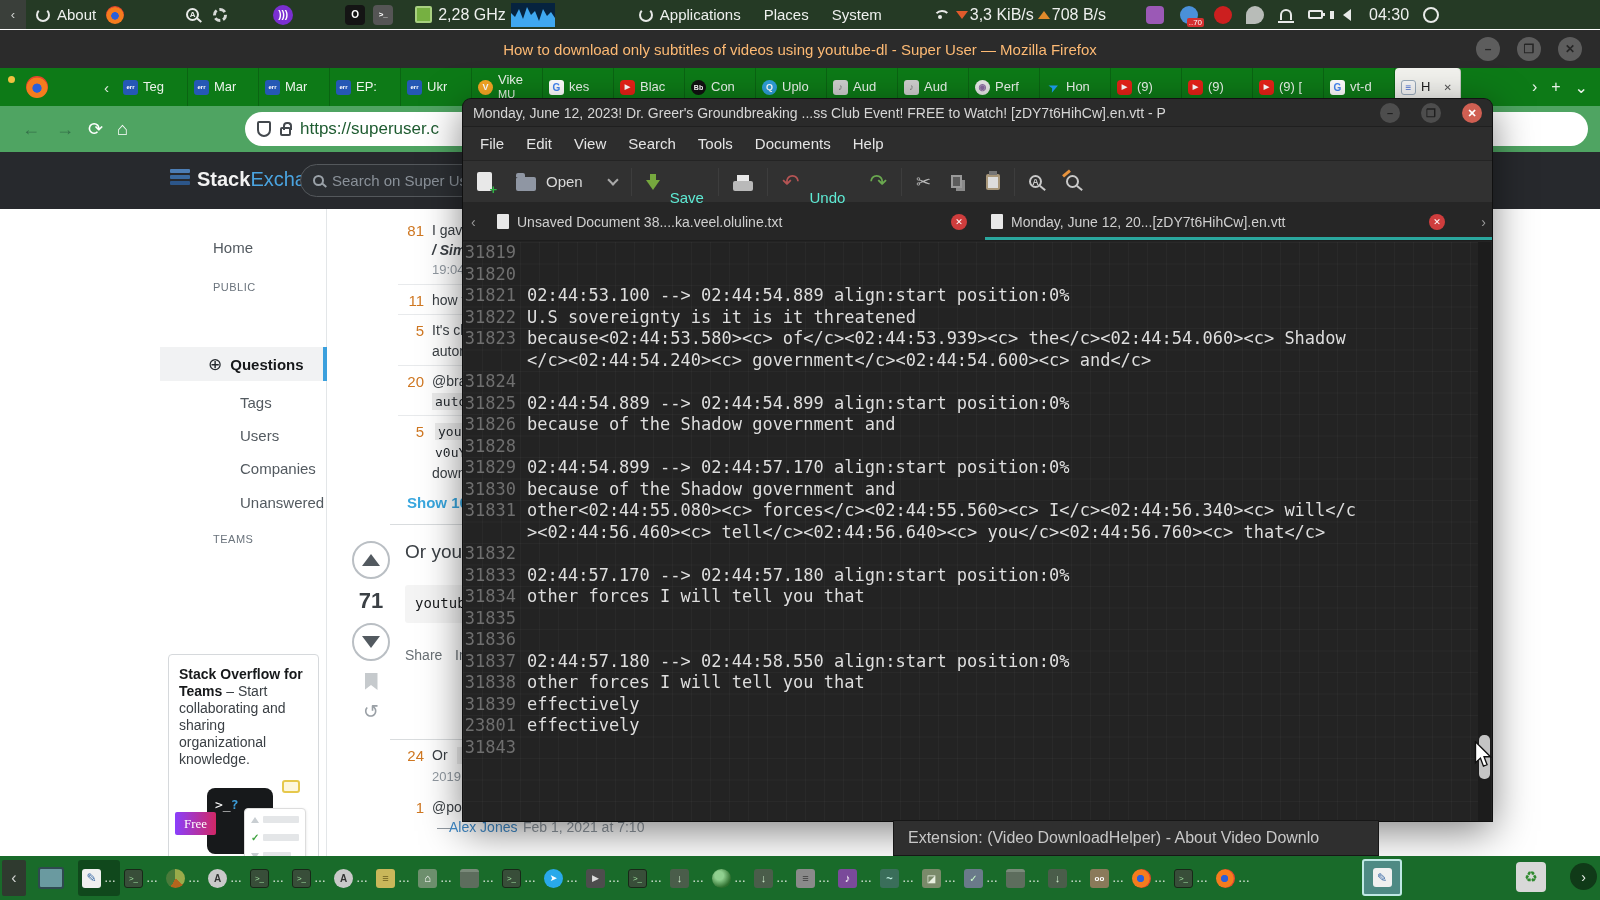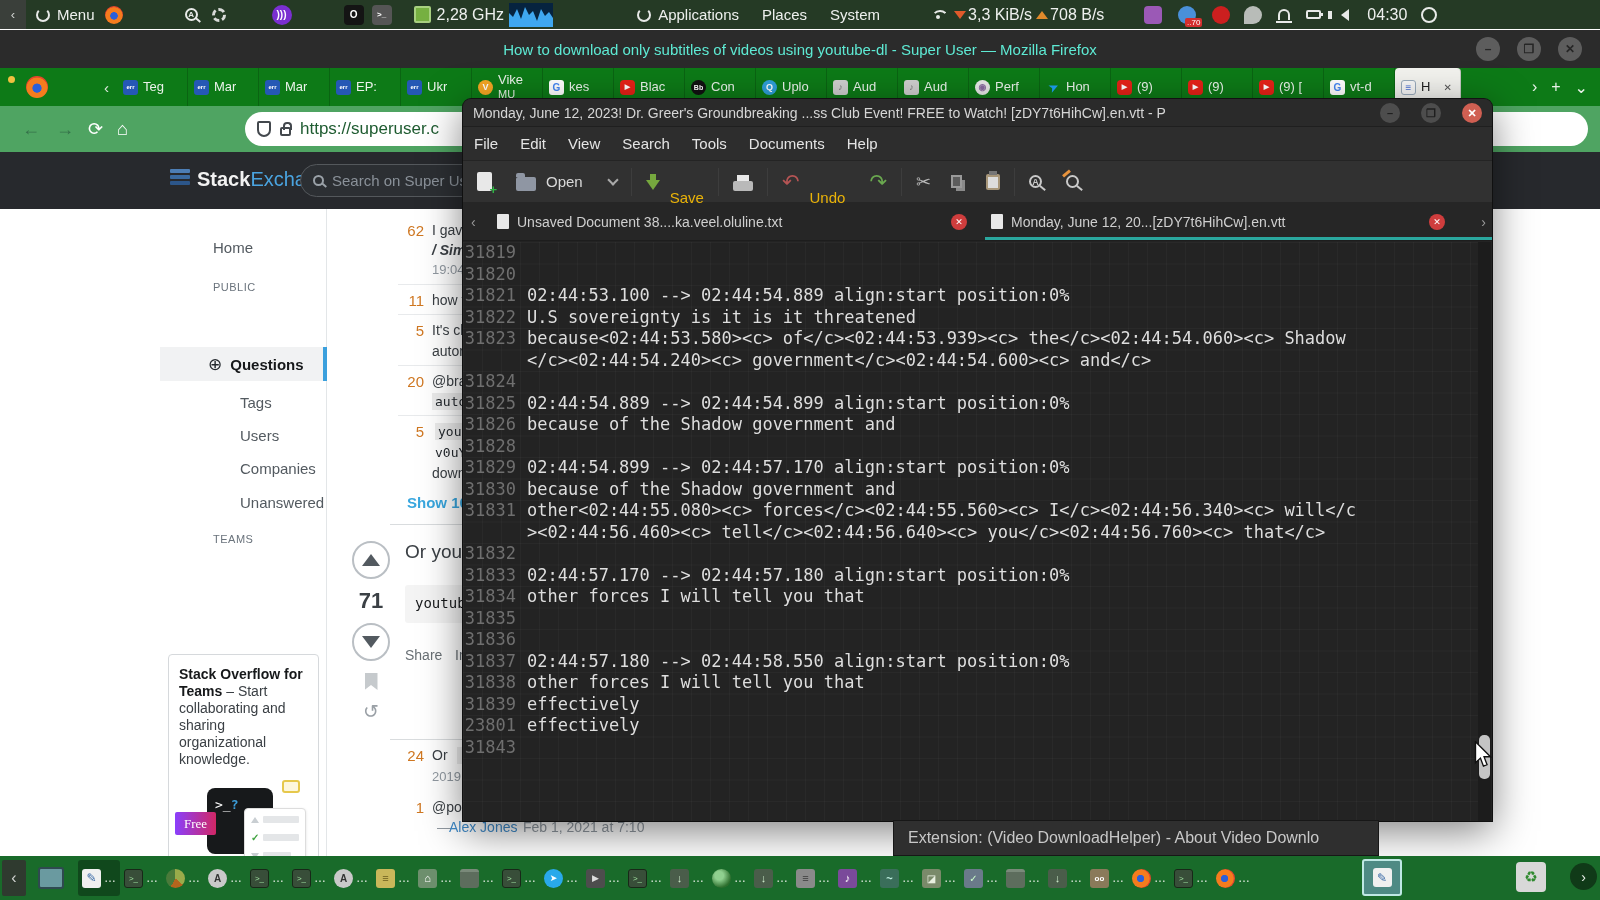--- a/index.html
+++ b/index.html
@@ -30,21 +30,21 @@
   .bell { width:12px; height:11px; border:2px solid #e8eae8; border-radius:7px 7px 0 0; border-bottom:none; position:relative; }
   .bell::after { content:""; position:absolute; left:-4px; bottom:-3px; width:16px; height:2px; background:#e8eae8; }
   .battery { width:15px; height:9px; border:2px solid #e8eae8; border-radius:2px; position:relative; }
   .battery::after { content:""; position:absolute; right:-4px; top:1px; width:2px; height:3px; background:#e8eae8; }
   .speaker { width:0; height:0; border-top:6px solid transparent; border-bottom:6px solid transparent; border-right:8px solid #e8eae8; position:relative; }
   .speaker::before { content:""; position:absolute; left:-13px; top:-4px; width:4px; height:8px; background:#e8eae8; }
 
   
   .ff-window { position:absolute; left:0; top:30px; width:1600px; height:826px; }
   .ff-titlebar { height:38px; background:#2b2b2b; display:flex; align-items:center; justify-content:center; position:relative; }
-  .ff-title { color:#5eead4; font-size:15px; }
+  .ff-title { color:#fdba74; font-size:15px; }
   .winbtns { position:absolute; right:18px; top:7px; display:flex; gap:17px; }
   .wbtn { width:24px; height:24px; border-radius:50%; background:#5d5d5d; color:#262626; font-size:12px; display:flex; align-items:center; justify-content:center; font-weight:bold; }
   .ff-tabbar { height:38px; background:#0d7a17; display:flex; align-items:center; position:relative; }
   .tab-dot { position:absolute; left:8px; top:8px; width:7px; height:7px; border-radius:50%; background:#f0c040; }
   .ff-tabs { display:flex; align-items:stretch; height:38px; flex:1; overflow:hidden; }
   .fftab { width:71px; display:flex; align-items:center; gap:5px; padding:0 6px; color:#eaf2ea; font-size:13px; border-right:1px solid rgba(0,0,0,.18); overflow:hidden; white-space:nowrap; }
   .fftab.active { background:#f2f2ee; color:#222; border-radius:4px 4px 0 0; width:66px; }
   .fftab.active::after { content:"✕"; font-size:10px; color:#555; margin-left:8px; }
   .fftab-labels { display:flex; flex-direction:column; line-height:14px; overflow:hidden; }
   .l2 { font-size:11px; }
@@ -128,26 +128,26 @@
   .bluelink { color:#3f8ccc; }
 
   
   .editor { position:absolute; left:463px; top:99px; width:1029px; height:722px; background:#232323; z-index:50;
     border-radius:8px 8px 0 0; box-shadow:0 10px 40px rgba(0,0,0,.5), 0 0 0 1px #161616; overflow:hidden; }
   .ed-titlebar { height:28px; background:#2a2a2a; display:flex; align-items:center; padding:0 10px; position:relative; border-bottom:1px solid #1f1f1f; }
   .ed-title { color:#d6d6d6; font-size:14px; white-space:nowrap; overflow:hidden; width:890px; }
   .ed-btns { position:absolute; right:10px; top:4px; display:flex; gap:21px; }
   .ebtn { width:20px; height:20px; border-radius:50%; background:#4d4d4d; color:#1e1e1e; font-size:11px; display:flex; align-items:center; justify-content:center; font-weight:bold; }
   .ebtn.close { background:#d05f52; color:#fff; }
-  .ed-menubar { height:34px; background:#2d2d2d; display:flex; align-items:center; border-bottom:1px solid #242424; }
+  .ed-menubar { height:34px; background:#2d2d2d; display:flex; align-items:center; padding-left:6px; border-bottom:1px solid #242424; }
   .ed-menu { color:#e4e4e4; font-size:15px; padding:0 11px; }
   .ed-toolbar { height:42px; background:#313131; display:flex; align-items:center; gap:10px; padding-left:14px; border-bottom:1px solid #262626; }
   .tsep { width:1px; height:28px; background:#252525; border-right:1px solid #3d3d3d; margin:0 4px; }
   .tlabel { color:#d9d9d9; font-size:15px; }
-  .tlabel.dim { color:#eab308;margin-top:32px; }
+  .tlabel.dim { color:#5eead4;margin-top:32px; }
   .ic-page { width:15px; height:19px; background:#e8e8e8; border-radius:2px; position:relative; }
   .ic-page::after { content:"+"; position:absolute; right:-5px; bottom:-6px; color:#2fb344; font-weight:bold; font-size:13px; }
   .ic-folder { width:20px; height:14px; background:#8f96a3; border-radius:2px; position:relative; margin-top:4px; }
   .ic-folder::before { content:""; position:absolute; left:0; top:-4px; width:9px; height:4px; background:#8f96a3; border-radius:2px 2px 0 0; }
   .ic-chev { width:8px; height:8px; border:solid #aaa; border-width:0 2px 2px 0; transform:rotate(45deg); margin-top:-4px; }
   .ic-save { width:0; height:0; border-left:7px solid transparent; border-right:7px solid transparent; border-top:10px solid #76a83e; position:relative; margin-top:6px; }
   .ic-save::before { content:""; position:absolute; left:-3px; top:-16px; width:6px; height:7px; background:#76a83e; }
   .ic-print { width:20px; height:10px; background:#b9b9b9; border-radius:2px; position:relative; margin-top:8px; }
   .ic-print::before { content:""; position:absolute; left:4px; top:-6px; width:12px; height:6px; background:#e8e8e8; }
   .uglyph { font-size:21px; line-height:1; }
@@ -216,21 +216,21 @@
   .tb-right-chev { position:absolute; left:1570px; top:7px; width:27px; height:27px; background:#103a18; border-radius:50%; color:#e8efe8; display:flex; align-items:center; justify-content:center; font-size:14px; }
 </style>
 </head>
 <body>
 
 <div id="screen">
 
   <div class="top-panel">
     <div class="tp-btn">‹</div>
     <span class="spinner" style="margin-left:10px"></span>
-    <span style="margin-left:7px">Menu</span>
+    <span style="margin-left:7px">About</span>
     <span class="ff-ball" style="margin-left:10px"></span>
     <span class="mag" style="margin-left:62px">A</span>
     <span class="gear" style="margin-left:14px"></span>
     <span class="sq-icon" style="margin-left:46px;background:#7a2fd1;border-radius:50%">)))</span>
     <span class="sq-icon" style="margin-left:52px;background:#141414">O</span>
     <span class="sq-icon" style="margin-left:8px;background:#555;font-size:8px">&gt;_</span>
     <span class="cpu-chip" style="margin-left:22px"></span>
     <span style="margin-left:6px;font-size:16px">2,28 GHz</span>
     <svg width="44" height="24" style="margin-left:5px">
       <rect width="44" height="24" fill="#06233f"></rect>
@@ -493,21 +493,21 @@
                 </div>
             </div>
 
           </div>
           
           
         </div>
       </div>
 
       <div class="strip">
-        <span class="score" style="left:71px;top:13px">62</span>
+        <span class="score" style="left:71px;top:13px">81</span>
         <span class="ctext" style="left:105px;top:13px">I gave</span>
         <span class="ctext bi" style="left:105px;top:33px">/ Sim</span>
         <span class="ctext grey" style="left:105px;top:53px">19:04</span>
         <span class="cdiv" style="top:75px"></span>
         <span class="score" style="left:71px;top:83px">11</span>
         <span class="ctext" style="left:105px;top:83px">how t</span>
         <span class="cdiv" style="top:105px"></span>
         <span class="score" style="left:71px;top:113px">5</span>
         <span class="ctext" style="left:105px;top:113px">It's cl</span>
         <span class="ctext" style="left:105px;top:134px">autor</span>

